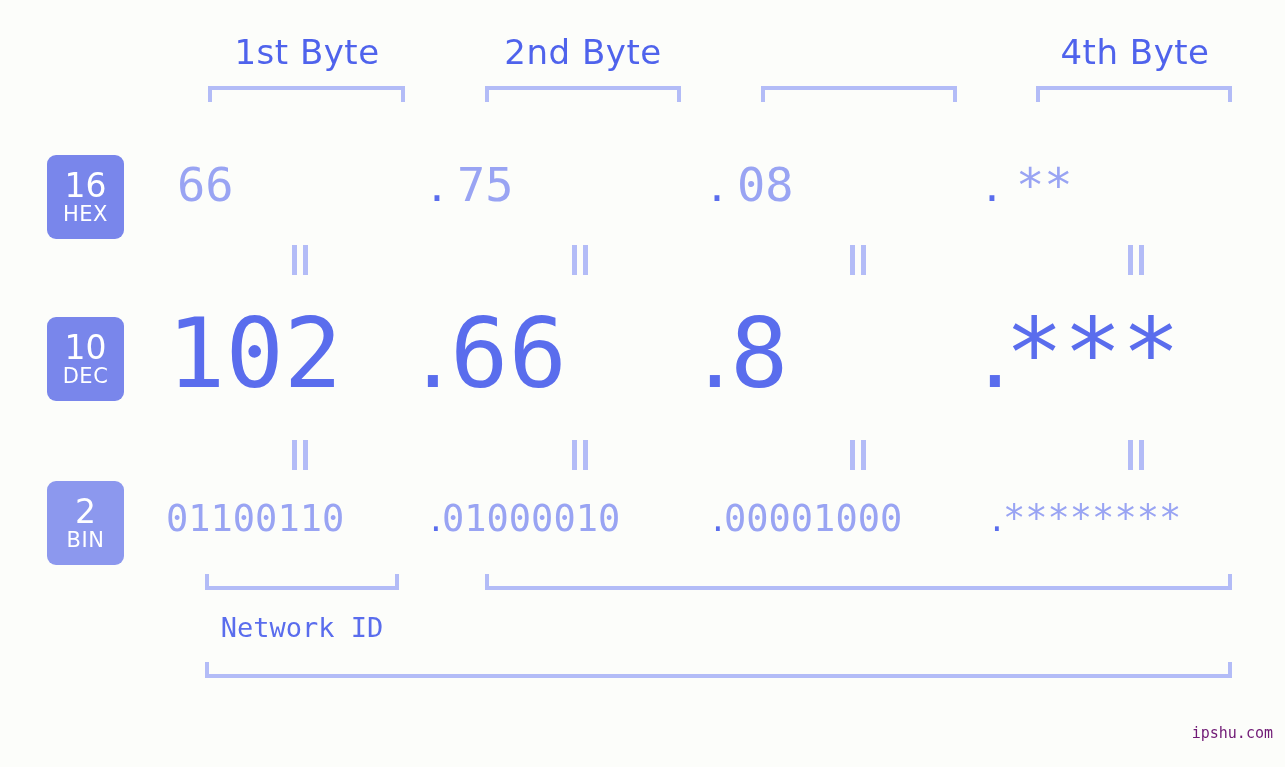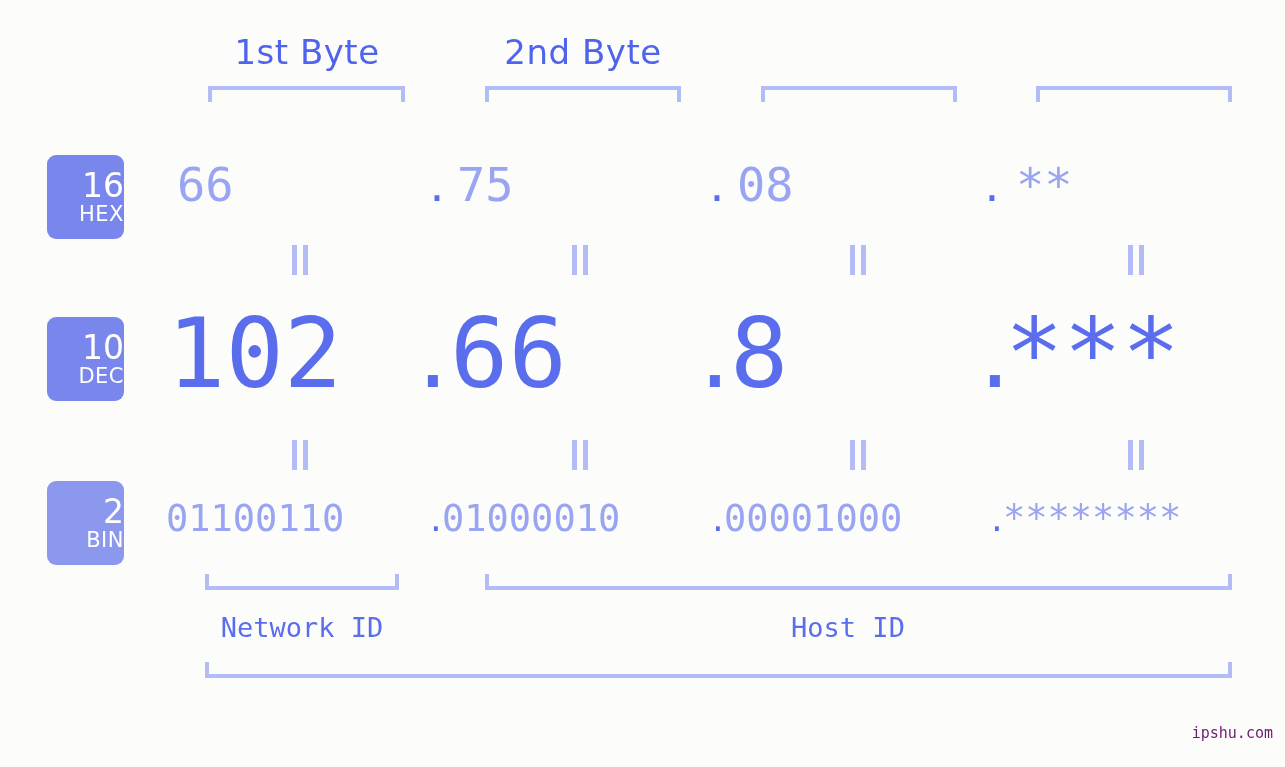--- a/index.html
+++ b/index.html
@@ -46,21 +46,21 @@
   
   .badge {
     position: absolute;
     left: 47px;
     width: 77px;
     height: 84px;
     border-radius: 9px;
     color: #ffffff;
     display: flex;
     flex-direction: column;
-    align-items: flex-end;
+    align-items: center;
     justify-content: center;
     line-height: 1;
   }
   .badge .num {
     font-size: 33px;
     font-family: "DejaVu Sans", sans-serif;
     font-weight: 400;
     letter-spacing: 0px;
     margin-bottom: 2px;
   }
@@ -179,20 +179,21 @@
     letter-spacing: 0px;
   }
 </style>
 </head>
 <body>
 
 <div class="stage">
 
   <div class="byte-label" style="left:187px">1st Byte</div>
   <div class="byte-label" style="left:463px">2nd Byte</div>
+  <div class="byte-label" style="left:1015px">4th Byte</div>
 
   <div class="top-bracket" style="left:208px; width:197px"></div>
   <div class="top-bracket" style="left:485px; width:196px"></div>
   <div class="top-bracket" style="left:761px; width:196px"></div>
   <div class="top-bracket" style="left:1036px; width:196px"></div>
 
   <div class="badge" style="top:155px; background:#7986eb">
     <span class="num">16</span>
     <span class="nm">HEX</span>
   </div>
@@ -266,18 +267,17 @@
     <div class="dot" style="left:698px">.</div>
     <div class="cell" style="left:724px">00001000</div>
     <div class="dot" style="left:977px">.</div>
     <div class="cell" style="left:1003px">********</div>
   </div>
 
   <div class="bot-bracket" style="left:205px; top:574px; width:194px"></div>
   <div class="bot-bracket" style="left:485px; top:574px; width:747px"></div>
 
   <div class="id-label" style="left:182px; top:612px; width:240px">Network ID</div>
-  <div class="id-label" style="left:728px; top:612px; width:240px">Host ID</div>
 
   <div class="bot-bracket" style="left:205px; top:662px; width:1027px"></div>
 
   <div class="watermark">ipshu.com</div>
 </div>
 
 </body></html>

